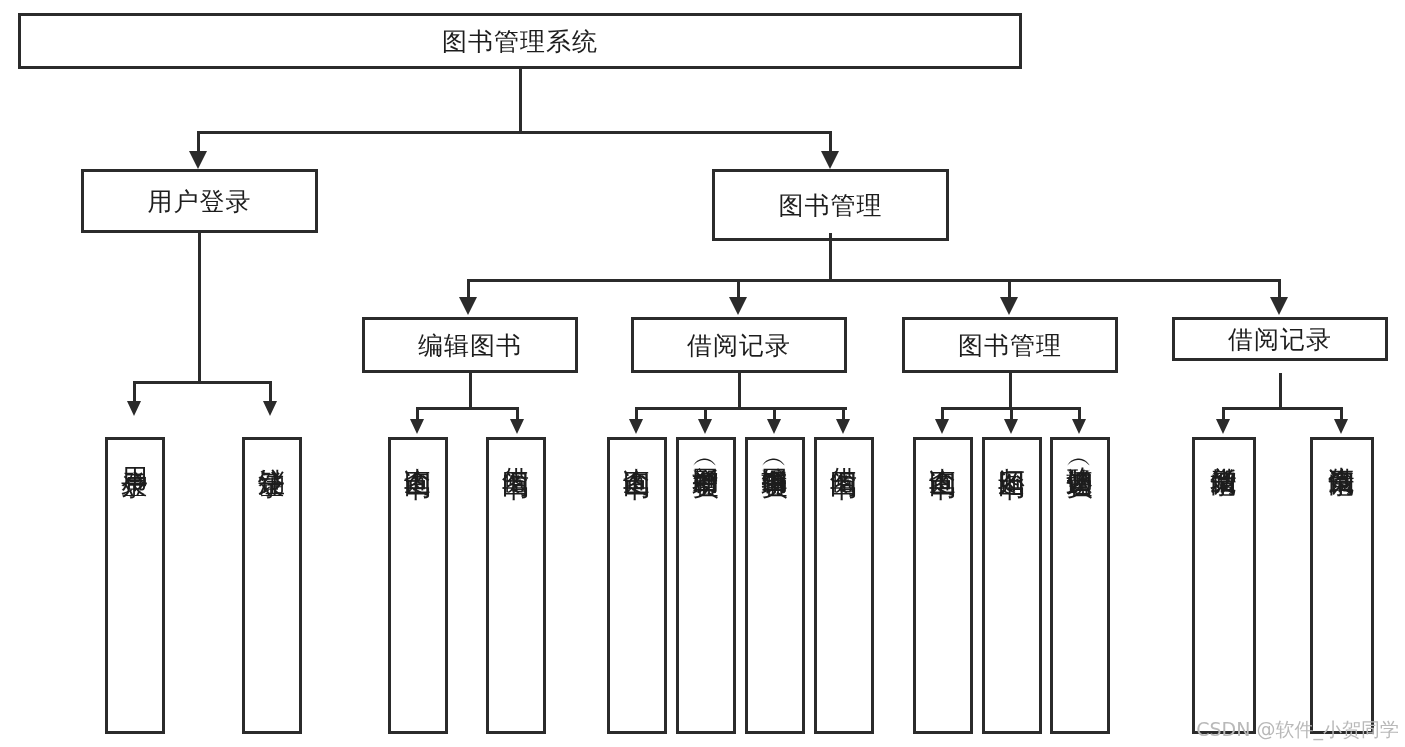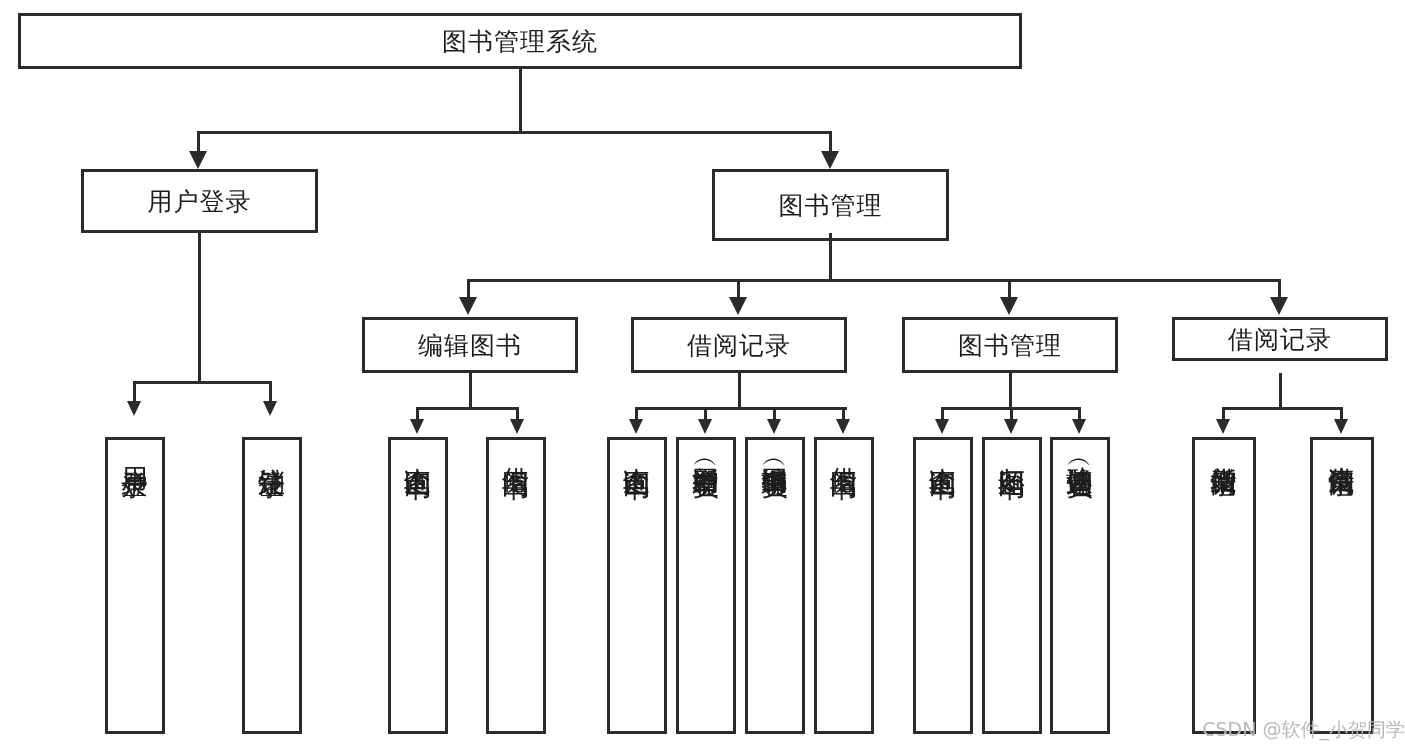--- a/index.html
+++ b/index.html
@@ -70,21 +70,21 @@
     border-top: 18px solid #2b2b2b;
   }
   .arrow.small {
     border-left-width: 7px;
     border-right-width: 7px;
     border-top-width: 15px;
   }
   
   #watermark {
     position: absolute;
-    right: 0;
+    right: 6px;
     bottom: 4px;
     font-size: 19px;
     color: #b9b9b9;
     white-space: nowrap;
     pointer-events: none;
     margin-top: 24px;
   }
 </style>
 </head>
 <body>

